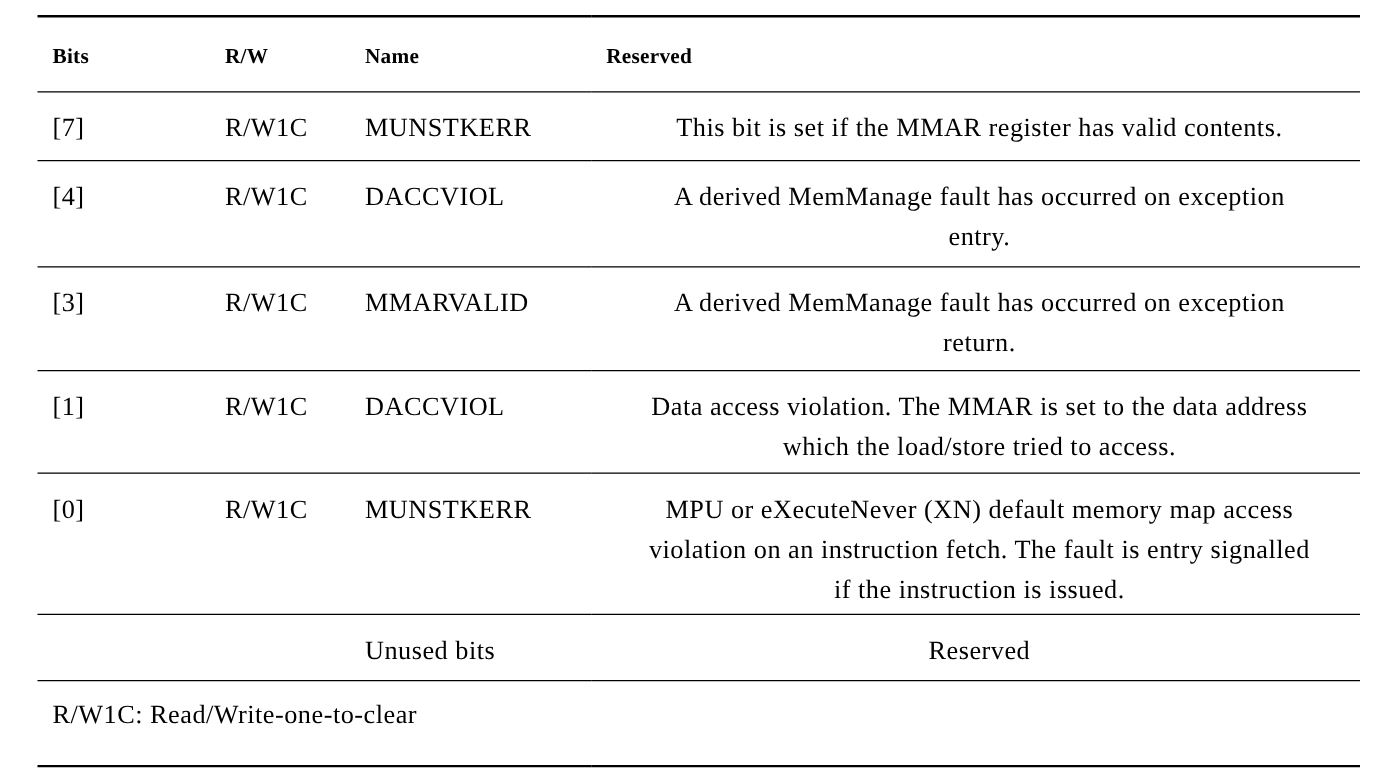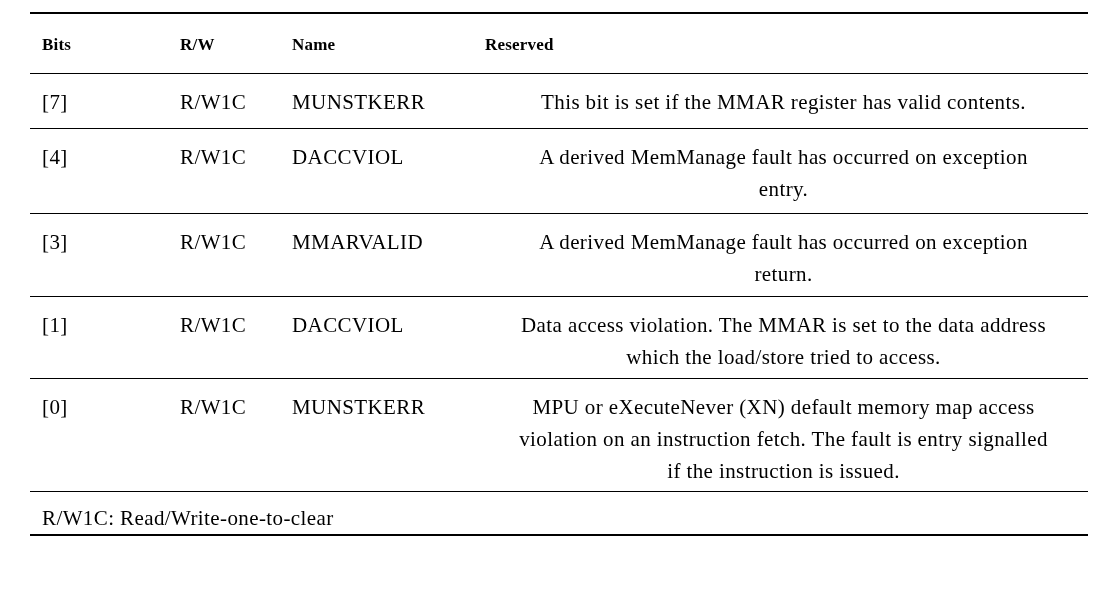--- a/index.html
+++ b/index.html
@@ -33,21 +33,21 @@
   col.c-name  { width: 193px; }
   col.c-func  { width: 615px; }
 
   tr.hdr-row { height: 60px; }
   tr.row-1   { height: 55px; }
   tr.row-2   { height: 85px; }
   tr.row-3   { height: 83px; }
   tr.row-4   { height: 82px; }
   tr.row-5   { height: 113px; }
   tr.row-6   { height: 53px; }
-  tr.foot-row{ height: 43px; }
+  tr.foot-row{ height: 69px; }
 
   th, td {
     vertical-align: top;
     text-align: left;
     padding: 12px 6px 0 12px;
     font-size: 21px;
     line-height: 32px;
     letter-spacing: 0.4px;
     font-weight: normal;
   }
@@ -122,20 +122,26 @@
 which the load/store tried to access.</td>
       </tr>
       <tr class="row-5">
         <td class="cell-bits">[0]</td>
         <td class="cell-rw">R/W1C</td>
         <td class="cell-name">MUNSTKERR</td>
         <td class="cell-function">MPU or eXecuteNever (XN) default memory map access
 violation on an instruction fetch. The fault is entry signalled
 if the instruction is issued.</td>
       </tr>
+      <tr class="row-6">
+        <td class="cell-bits"></td>
+        <td class="cell-rw"></td>
+        <td class="cell-name">Unused bits</td>
+        <td class="cell-function">Reserved</td>
+      </tr>
     </tbody>
     <tfoot>
       <tr class="foot-row">
         <td colspan="4">R/W1C: Read/Write-one-to-clear</td>
       </tr>
     </tfoot>
   </table>
 </div>
 
 </body></html>

